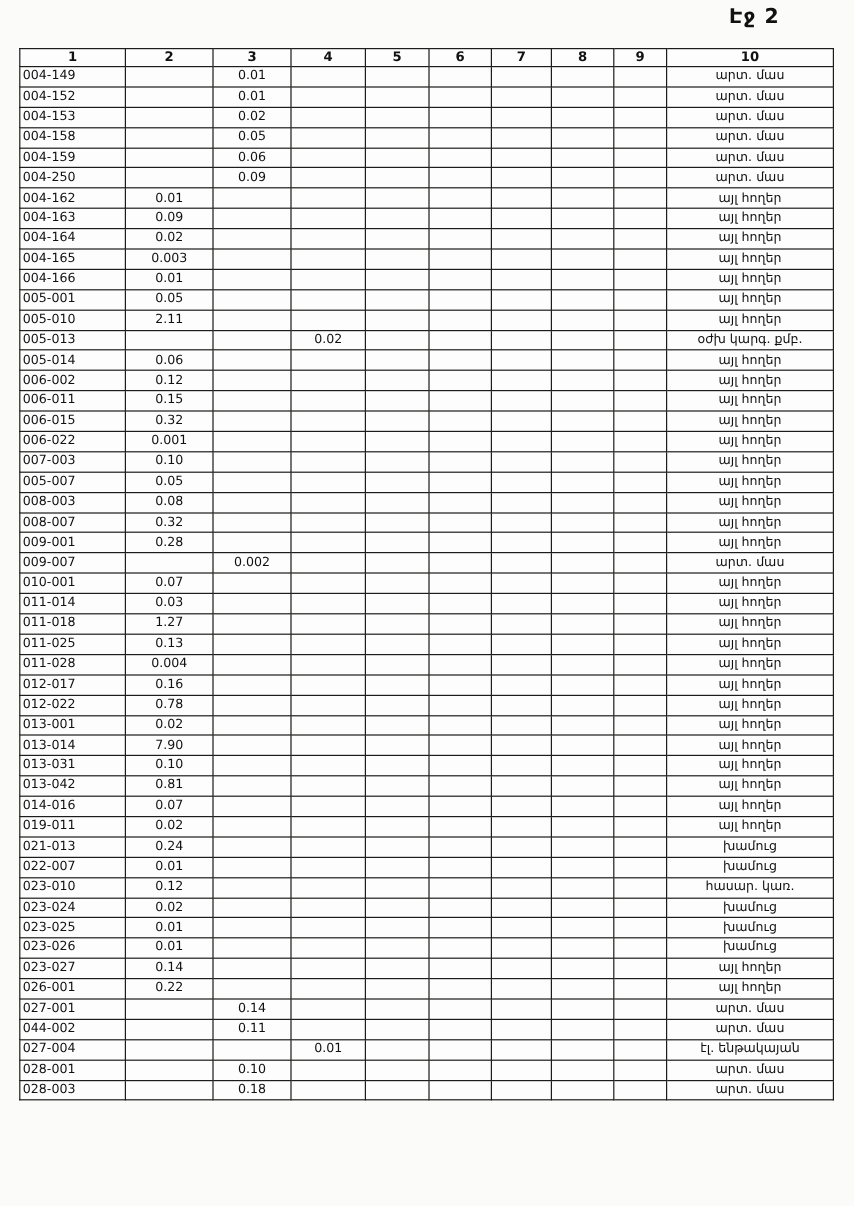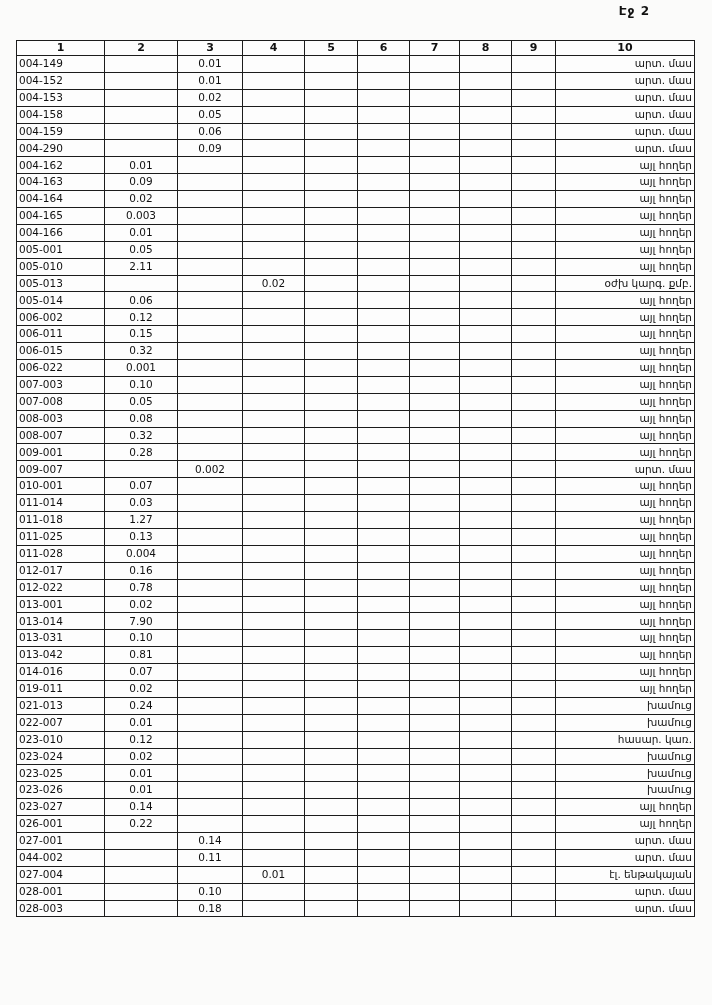--- a/index.html
+++ b/index.html
@@ -7,21 +7,21 @@
     width:712px;height:1005px;
     background:#fbfbfa;
     font-family:"DejaVu Sans", sans-serif;
     color:#111;
     position:relative;
     overflow:hidden;
   }
   .page-label{
     position:absolute;
     top:4px;right:62px;
-    font-size:12px;
+    font-size:17px;
     font-weight:bold;
     letter-spacing:1px;
   }
   .side-note{
     position:absolute;
     top:296px;right:22px;
     font-size:10px;
     color:#333;
   }
   table.scan{
@@ -42,21 +42,21 @@
   }
   table.scan th{
     font-weight:bold;
     text-align:center;
     font-size:11px;
     height:14px;
     background:#fdfdfd;
   }
   td.c-left{text-align:left;}
   td.c-center{text-align:center;}
-  td.c-arm{text-align:right;font-size:10px;}
+  td.c-arm{text-align:center;font-size:10px;}
   tr{background:#fdfdfd;}
 </style>
 </head>
 <body>
 
 <div class="page-label">Էջ 2</div>
 <div class="side-note">ն</div>
 
 <table class="scan">
   <colgroup>
@@ -140,21 +140,21 @@
         <td class="c-center">0.06</td>
         <td class="c-center"></td>
         <td class="c-center"></td>
         <td class="c-center"></td>
         <td class="c-center"></td>
         <td class="c-center"></td>
         <td class="c-center"></td>
         <td class="c-arm">արտ. մաս</td>
       </tr>
       <tr>
-        <td class="c-left">004-290</td>
+        <td class="c-left">004-250</td>
         <td class="c-center"></td>
         <td class="c-center">0.09</td>
         <td class="c-center"></td>
         <td class="c-center"></td>
         <td class="c-center"></td>
         <td class="c-center"></td>
         <td class="c-center"></td>
         <td class="c-center"></td>
         <td class="c-arm">արտ. մաս</td>
       </tr>
@@ -320,21 +320,21 @@
         <td class="c-center"></td>
         <td class="c-center"></td>
         <td class="c-center"></td>
         <td class="c-center"></td>
         <td class="c-center"></td>
         <td class="c-center"></td>
         <td class="c-center"></td>
         <td class="c-arm">այլ հողեր</td>
       </tr>
       <tr>
-        <td class="c-left">007-008</td>
+        <td class="c-left">005-007</td>
         <td class="c-center">0.05</td>
         <td class="c-center"></td>
         <td class="c-center"></td>
         <td class="c-center"></td>
         <td class="c-center"></td>
         <td class="c-center"></td>
         <td class="c-center"></td>
         <td class="c-center"></td>
         <td class="c-arm">այլ հողեր</td>
       </tr>

